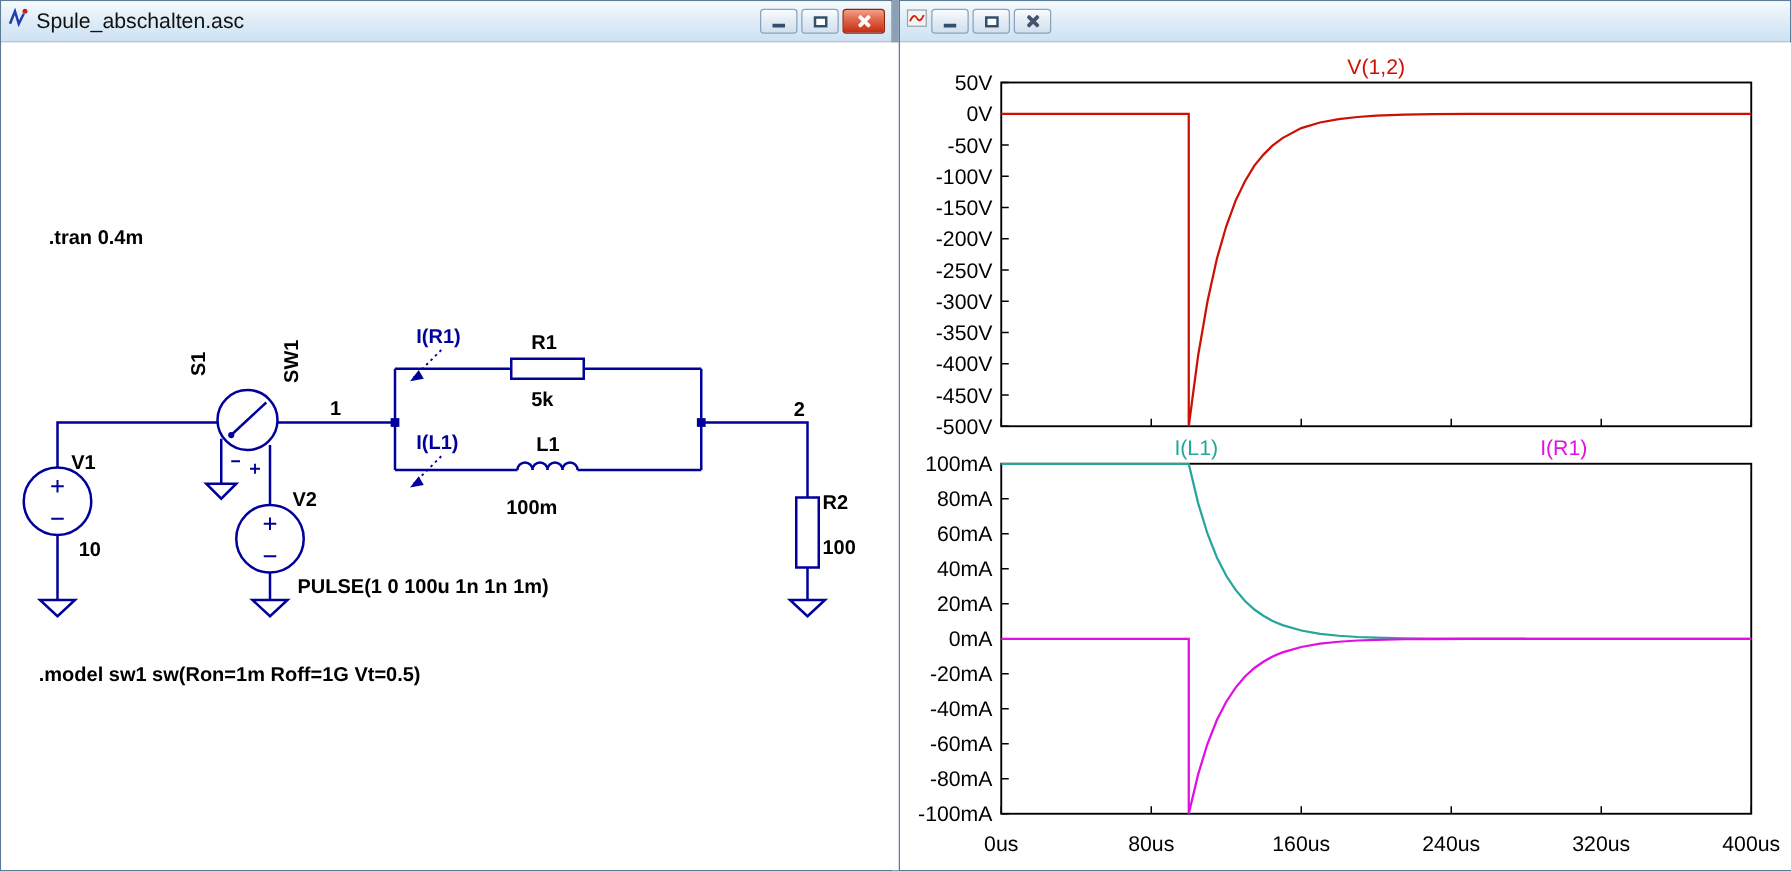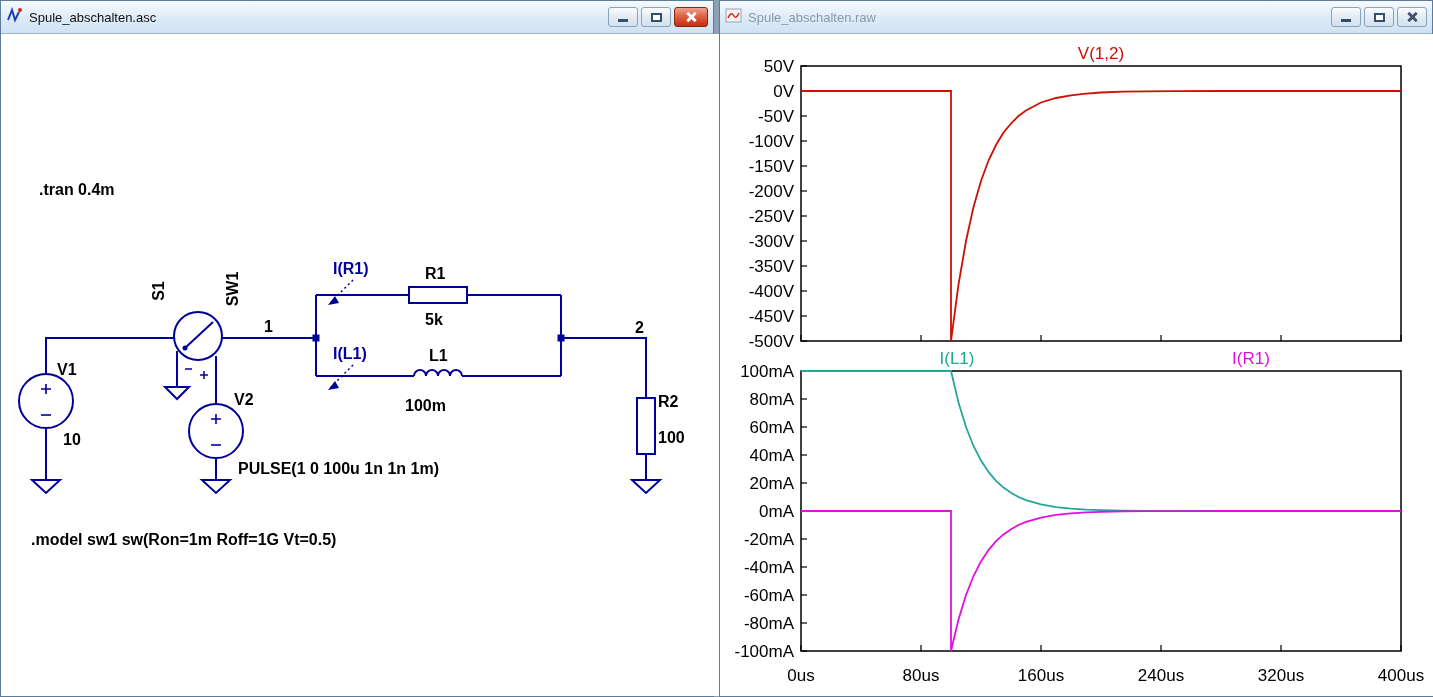--- a/index.html
+++ b/index.html
@@ -5,21 +5,21 @@
   * { margin:0; padding:0; box-sizing:border-box; }
   body { width:1433px; height:697px; background:#8ba0b4; position:relative;
          font-family:"Liberation Sans", sans-serif; overflow:hidden; }
   .window { position:absolute; top:0; height:697px; border:1px solid #5d7a96;
             background:#ffffff; }
   .window.schematic { left:0; width:714px; }
   .window.waveform  { left:719px; width:714px; }
   .titlebar { height:33px; display:flex; align-items:center; padding:0 5px;
               background:linear-gradient(#f6fafd,#dcebf7 55%,#cfe2f3);
               border-bottom:1px solid #9ab4cc; }
-  .titlebar .title { font-size:13px; color:#111; margin-left:6px; flex:1;
+  .titlebar .title { font-size:17px; color:#111; margin-left:6px; flex:1;
                      white-space:nowrap; overflow:hidden; }
   .titlebar.inactive .title { color:#8d9aa6; }
   .win-buttons { display:flex; align-items:center; }
   .wbtn { width:30px; height:20px; border:1px solid #8aa2ba; border-radius:3px;
           background:linear-gradient(#fbfdfe,#e4edf5 45%,#d2e0ee);
           display:flex; align-items:center; justify-content:center;
           margin-left:3px; cursor:pointer; }
   .wbtn.close-active { width:34px;
           background:linear-gradient(#f2a08c,#e06a4e 40%,#c42c10);
           border-color:#8c2408; }
@@ -138,21 +138,20 @@
 </div>
 
 <div class="window waveform">
   <div class="titlebar inactive">
     <span>
       <svg width="17" height="17">
           <rect x="1" y="2" width="15" height="13" fill="#f4f4f4" stroke="#98a4ae"></rect>
           <path d="M3 11 Q6 4 8.5 8.5 Q11 13 14 6" stroke="#cc2211" stroke-width="1.5" fill="none"></path>
         </svg>
     </span>
-    <span class="title">Spule_abschalten.raw</span>
     <span class="win-buttons">
       <span class="wbtn">
           <span class="g-min"></span>
         </span>
       <span class="wbtn">
           <span class="g-max"></span>
         </span>
       <span class="wbtn">
           <span class="g-close dark"></span>
         </span>

